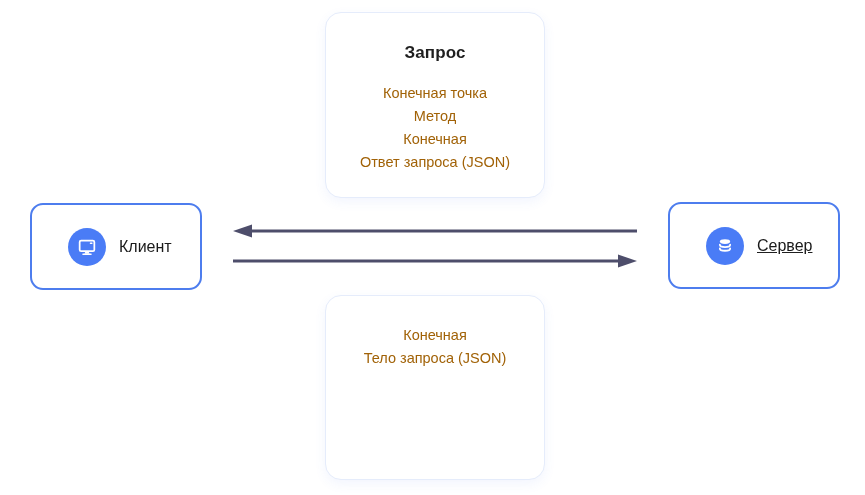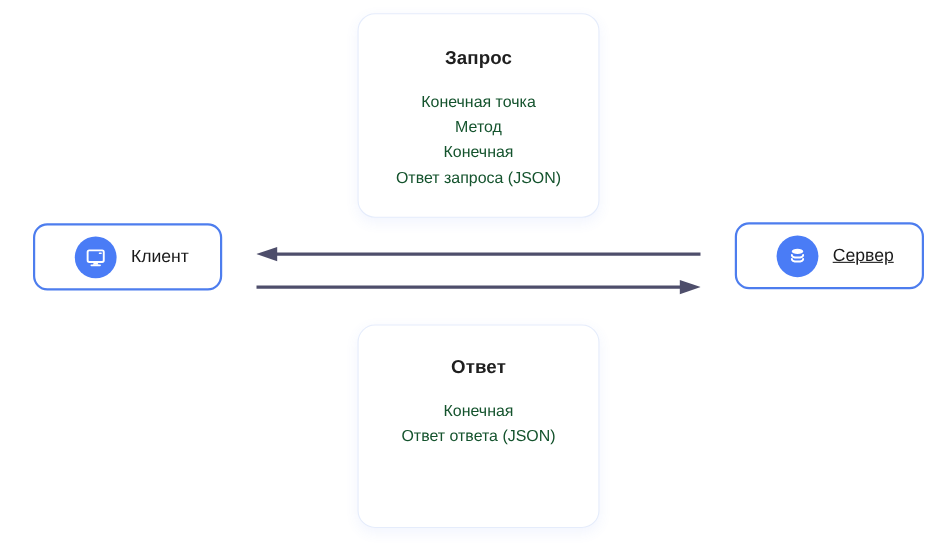--- a/index.html
+++ b/index.html
@@ -37,28 +37,28 @@
   .card-title{
     font-size:17px;
     font-weight:bold;
     line-height:20px;
     margin-bottom:19px;
     letter-spacing:0.1px;
   }
   .card-item{
     font-size:14.5px;
     line-height:23px;
-    color:#14532d;
+    color:#a16207;
   }
 
   
   .node{
     position:absolute;
     width:172px;
-    height:61px;
+    height:87px;
     background:#fff;
     border:2px solid var(--node-border);
     border-radius:13px;
     display:flex;
     align-items:center;
     padding-left:36px;
     gap:13px;
   }
   .node-client{left:30px;top:203px;}
   .node-server{left:668px;top:202px;text-decoration:underline;}
@@ -83,23 +83,22 @@
 
   <div class="card card-request">
     <div class="card-title">Запрос</div>
     <div class="card-item">Конечная точка</div>
     <div class="card-item">Метод</div>
     <div class="card-item">Конечная</div>
     <div class="card-item">Ответ запроса (JSON)</div>
   </div>
 
   <div class="card card-response">
-    <div class="card-title">Ответ</div>
     <div class="card-item">Конечная</div>
-    <div class="card-item">Ответ ответа (JSON)</div>
+    <div class="card-item">Тело запроса (JSON)</div>
   </div>
 
   <div class="node node-client">
     <span class="node-circle">
       <svg width="22" height="22" viewBox="0 0 24 24" aria-hidden="true">
         <rect x="4" y="5" width="16" height="11.5" rx="1.6" fill="none" stroke="#ffffff" stroke-width="1.9"></rect>
         <line x1="15.7" y1="7.9" x2="17.4" y2="7.9" stroke="#ffffff" stroke-width="1.4" stroke-linecap="round"></line>
         <path d="M10.4 16.5 L9.2 19.4 H14.8 L13.6 16.5 Z" fill="#ffffff"></path>
         <line x1="7.6" y1="19.9" x2="16.4" y2="19.9" stroke="#ffffff" stroke-width="1.6" stroke-linecap="round"></line>
       </svg>

